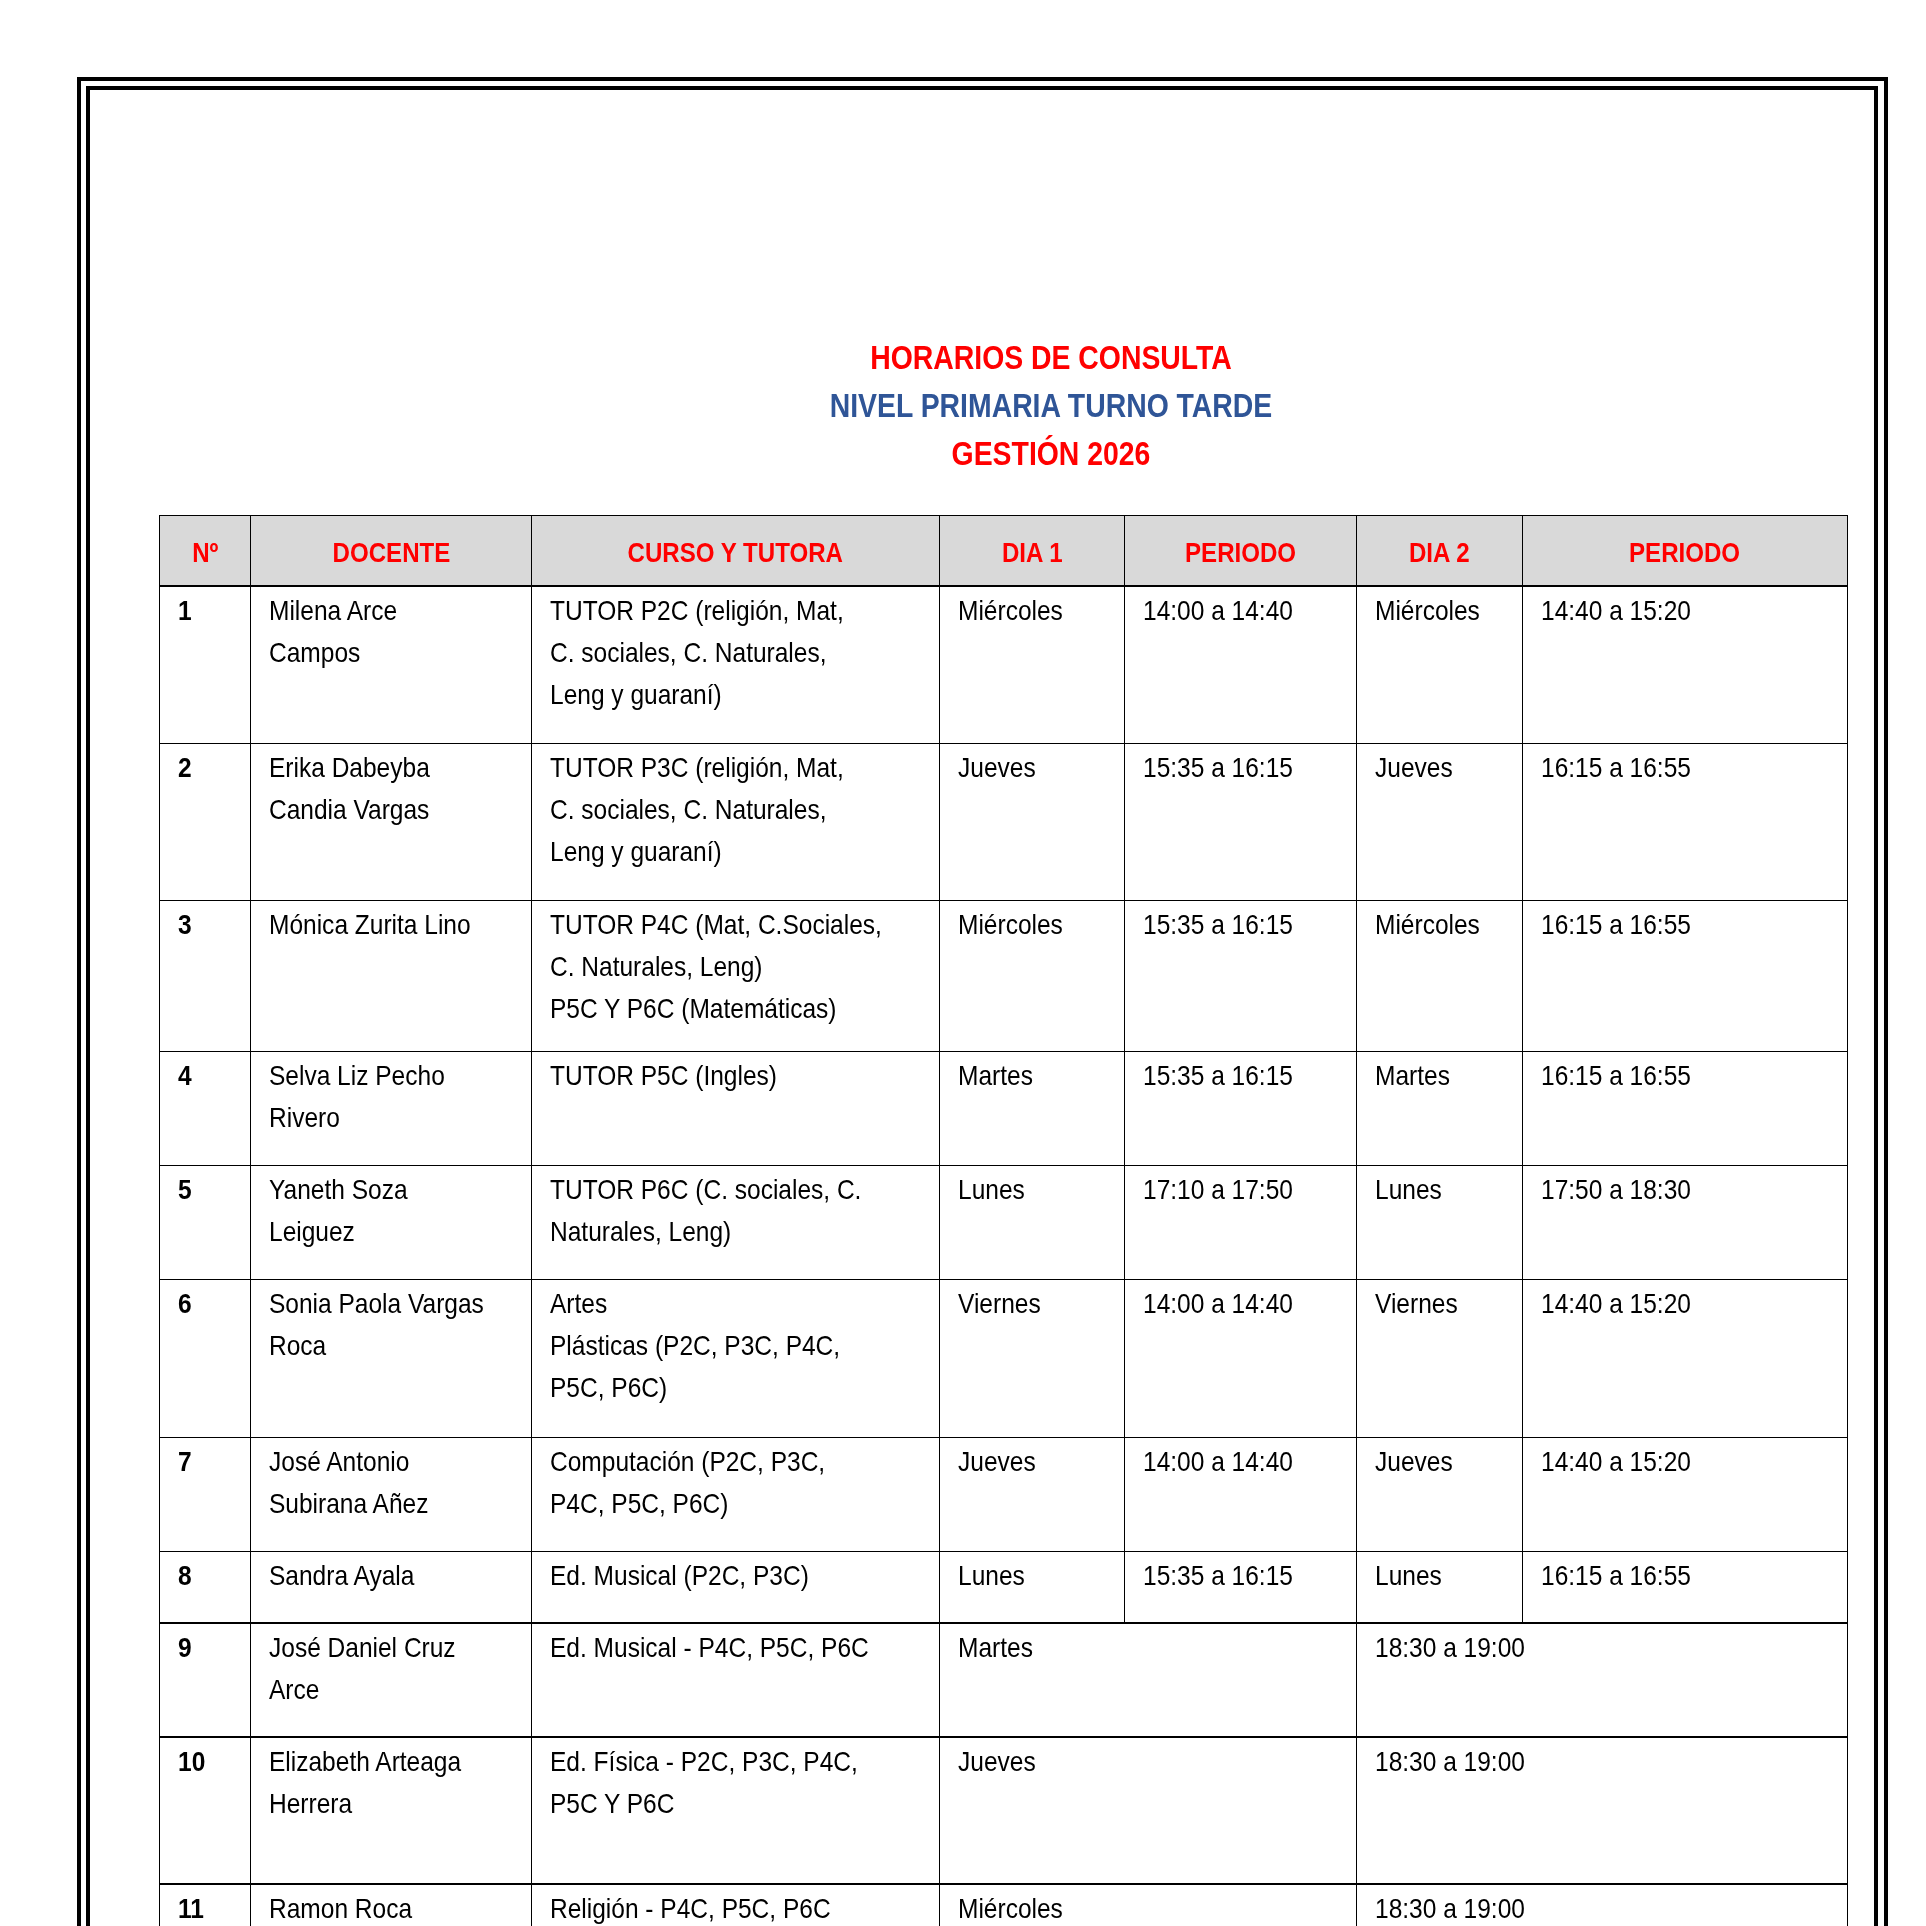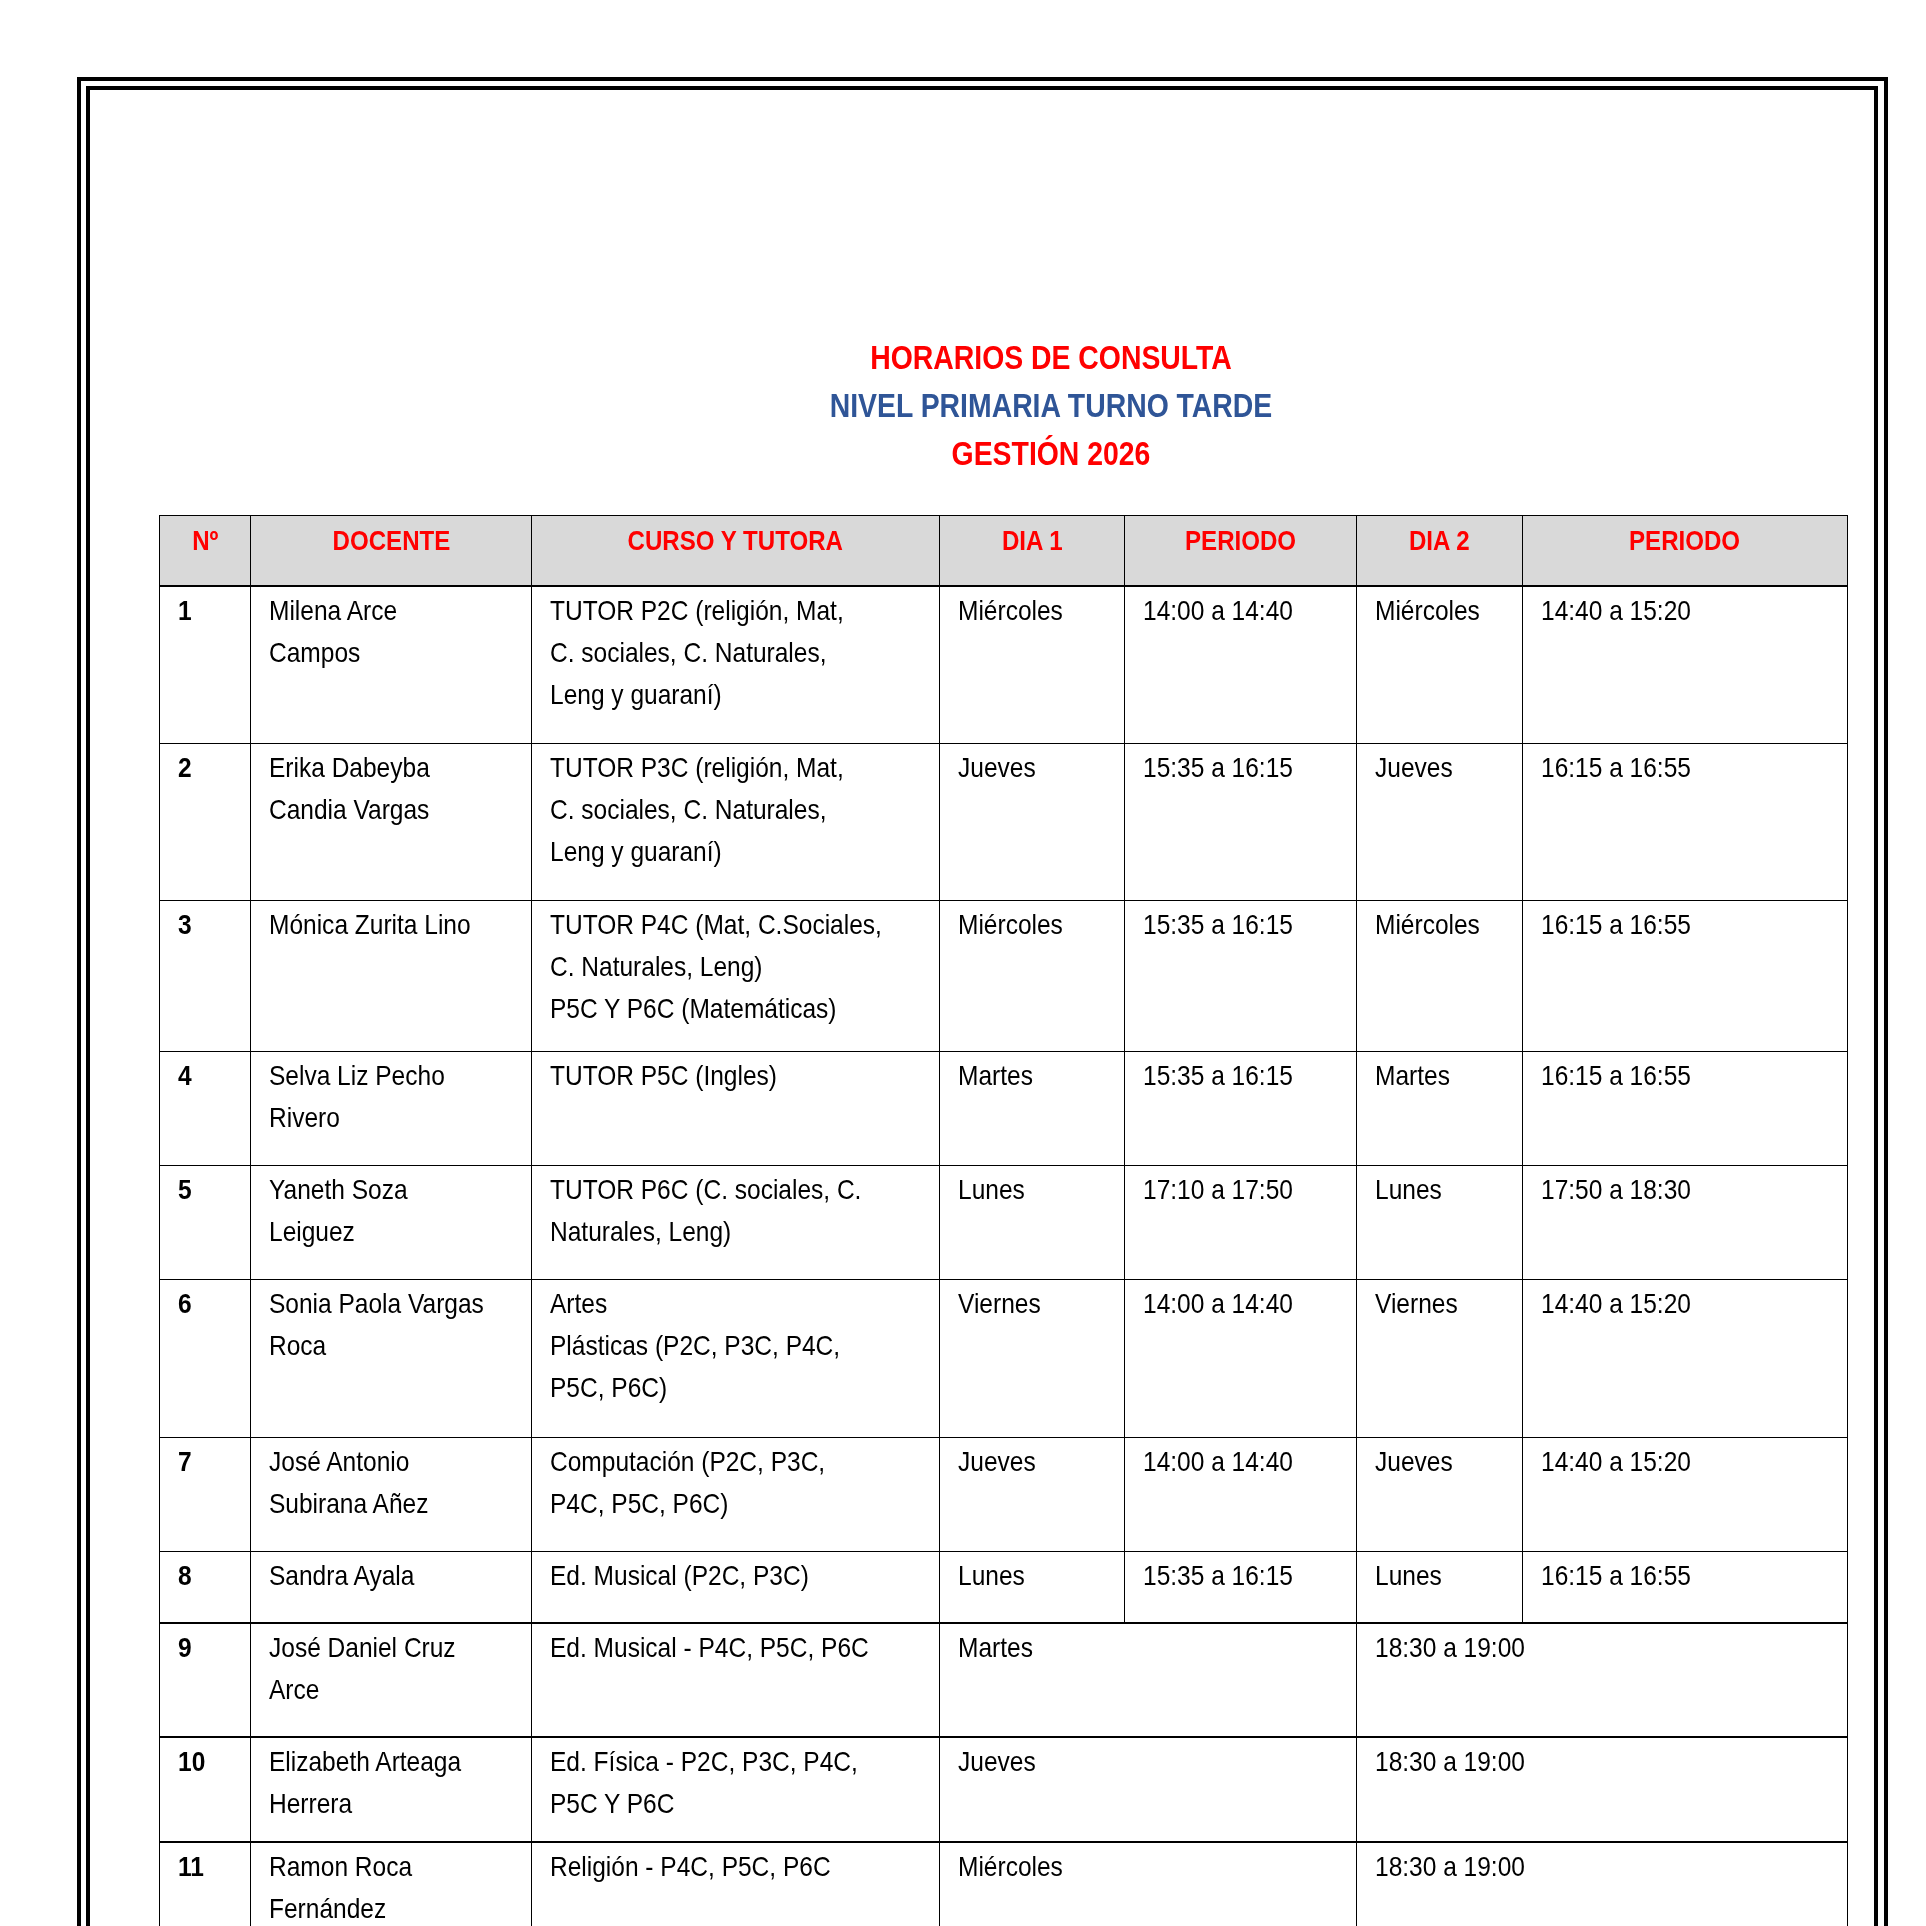--- a/index.html
+++ b/index.html
@@ -15,33 +15,33 @@
   .title-line { font-weight: bold; font-size: 33px; line-height: 48px; height: 48px;
                 transform: scaleX(0.86); transform-origin: center; white-space: nowrap; }
   .t-red { color: #FF0000; }
   .t-blue { color: #2F5597; }
 
   table.sched { position: absolute; left: 159px; top: 515px; width: 1689px;
                 border-collapse: collapse; table-layout: fixed; }
   table.sched td, table.sched th { border: 1.5px solid #000; vertical-align: top; padding: 0;
                 box-sizing: border-box; }
   table.sched th { background: #D9D9D9; color: #FF0000; font-weight: bold; font-size: 28px;
-                   text-align: center; height: 70px; padding-top: 9px; }
+                   text-align: center; height: 70px; padding-top: 21px; }
   table.sched thead tr th { border-bottom-width: 2.3px; }
   table.sched td { font-size: 28.5px; line-height: 42px; padding: 2.3px 0 0 17.7px; }
   td.num { font-weight: bold; }
   .hdr-txt, .cell-txt { display: inline-block; transform: scaleX(0.86); transform-origin: left top;
                         white-space: nowrap; }
   th .hdr-txt { transform-origin: center top; }
   .tight { line-height: 39px; }
 
   tr.r1 td { height: 158px; } tr.r2 td { height: 157px; } tr.r3 td { height: 151px; }
   tr.r4 td { height: 114px; } tr.r5 td { height: 114px; } tr.r6 td { height: 158px; }
   tr.r7 td { height: 114px; } tr.r8 td { height: 71px; } tr.r9 td { height: 114px; }
-  tr.r10 td { height: 105px; } tr.r11 td { height: 114px; }
+  tr.r10 td { height: 147px; } tr.r11 td { height: 114px; }
   tr.r9 td, tr.r10 td, tr.r11 td { border-top-width: 2.3px; }
   tr.r11 td { border-bottom-width: 2.3px; }
 </style>
 </head>
 <body>
 
 <div class="frame-outer"></div>
 <div class="frame-inner"></div>
 
 <div class="title-block">

